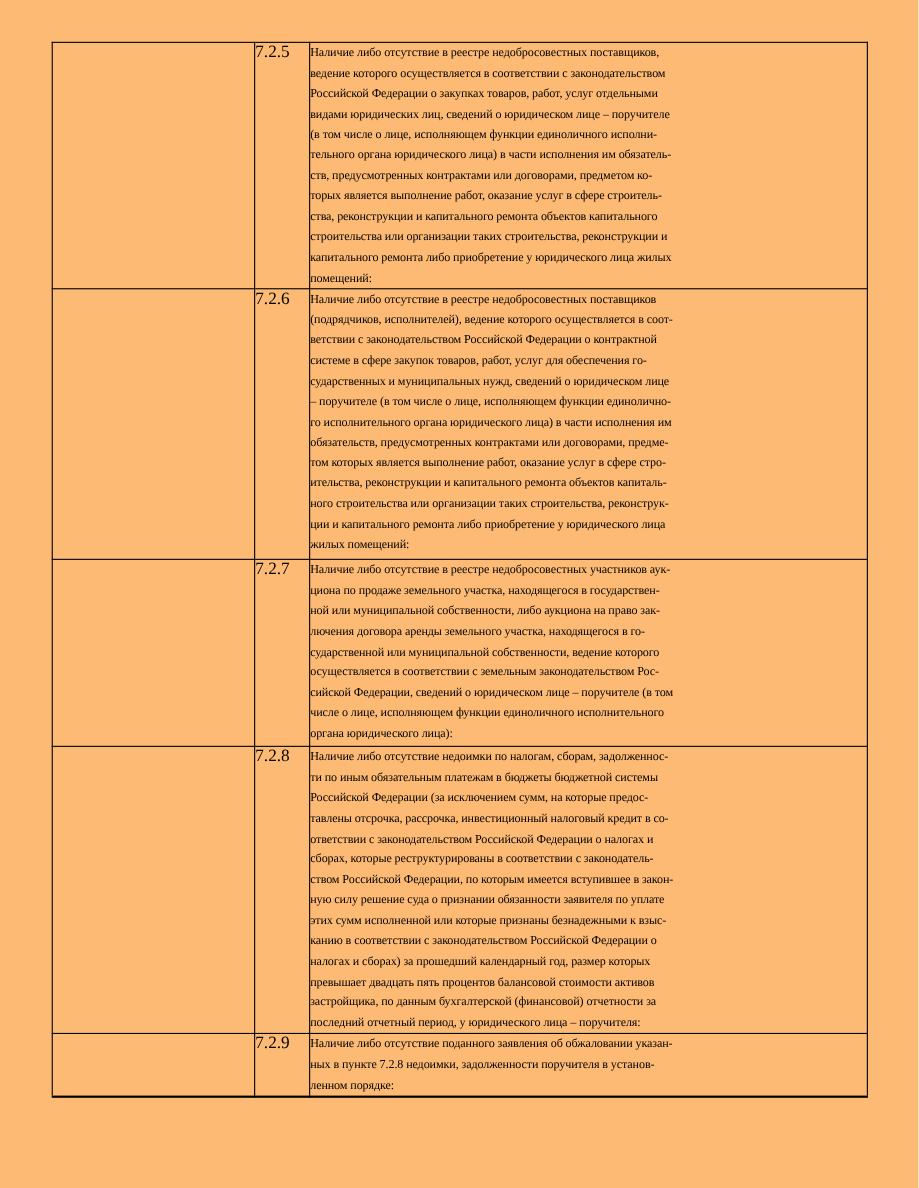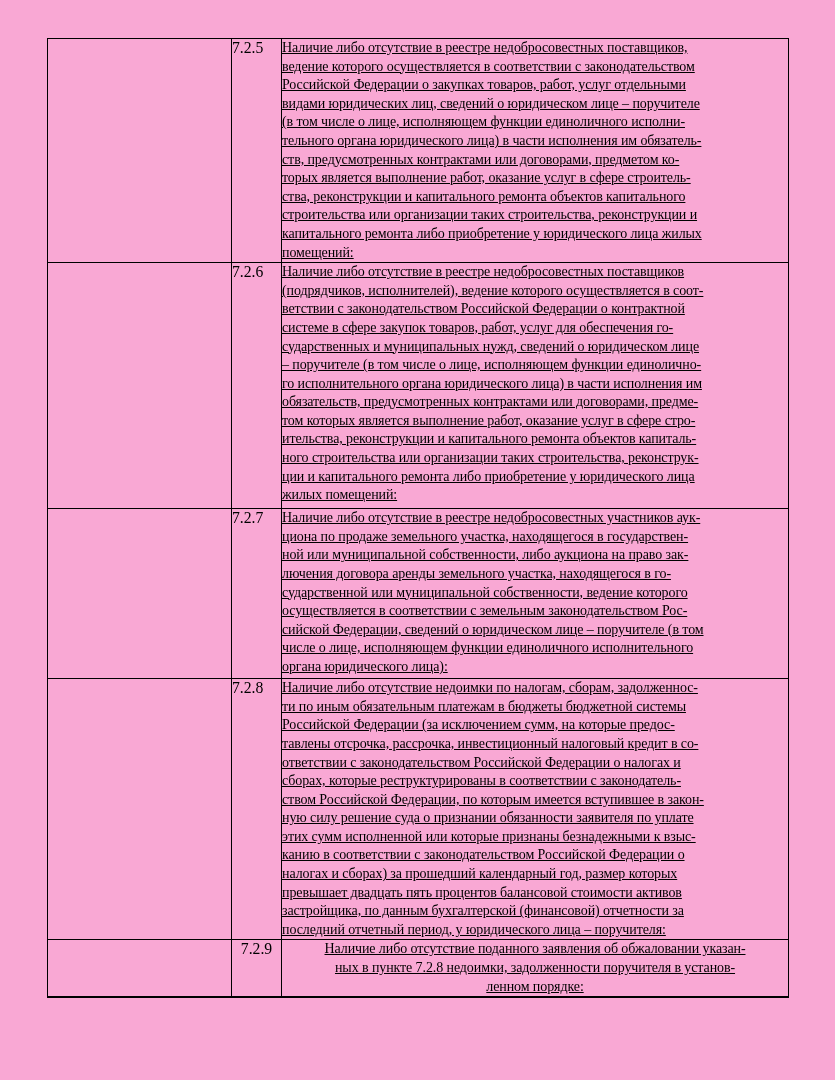--- a/index.html
+++ b/index.html
@@ -4,21 +4,21 @@
 <style>
   html, body {
     margin: 0;
     padding: 0;
     background: #ffffff;
   }
   .page {
     position: relative;
     width: 835px;
     height: 1080px;
-    background: #f9a8d4;
+    background: #fdba74;
     color: #000000;
     font-family: "Liberation Serif", "DejaVu Serif", serif;
     overflow: hidden;
   }
   table.doc-table {
     position: absolute;
     left: 47px;
     top: 38px;
     width: 741px;
     border-collapse: collapse;
@@ -33,35 +33,34 @@
     overflow: hidden;
   }
   col.col-spacer { width: 184px; }
   col.col-num    { width: 50px; }
   col.col-text   { width: 507px; }
 
   tr.h1 { height: 224px; }
   tr.h2 { height: 246px; }
   tr.h3 { height: 170px; margin-top: 20px; }
   tr.h4 { height: 257px; }
-  tr.h5 { height: 57px; text-align: center; }
+  tr.h5 { height: 57px; }
 
   td.cell-num {
     vertical-align: middle;
     padding-left: 3px;
     font-size: 15.7px;
     line-height: 18.6px;
   }
   td.cell-text {
     padding: 1px 2px 2px 3px;
-    font-size: 14px;
+    font-size: 11px;
     line-height: 18.6px;
     letter-spacing: -0.1px;
     white-space: pre-line;
-    text-decoration: underline;
   }
 </style>
 </head>
 <body>
 
 <div class="page">
   <table class="doc-table">
     <colgroup>
       <col class="col-spacer">
       <col class="col-num">

